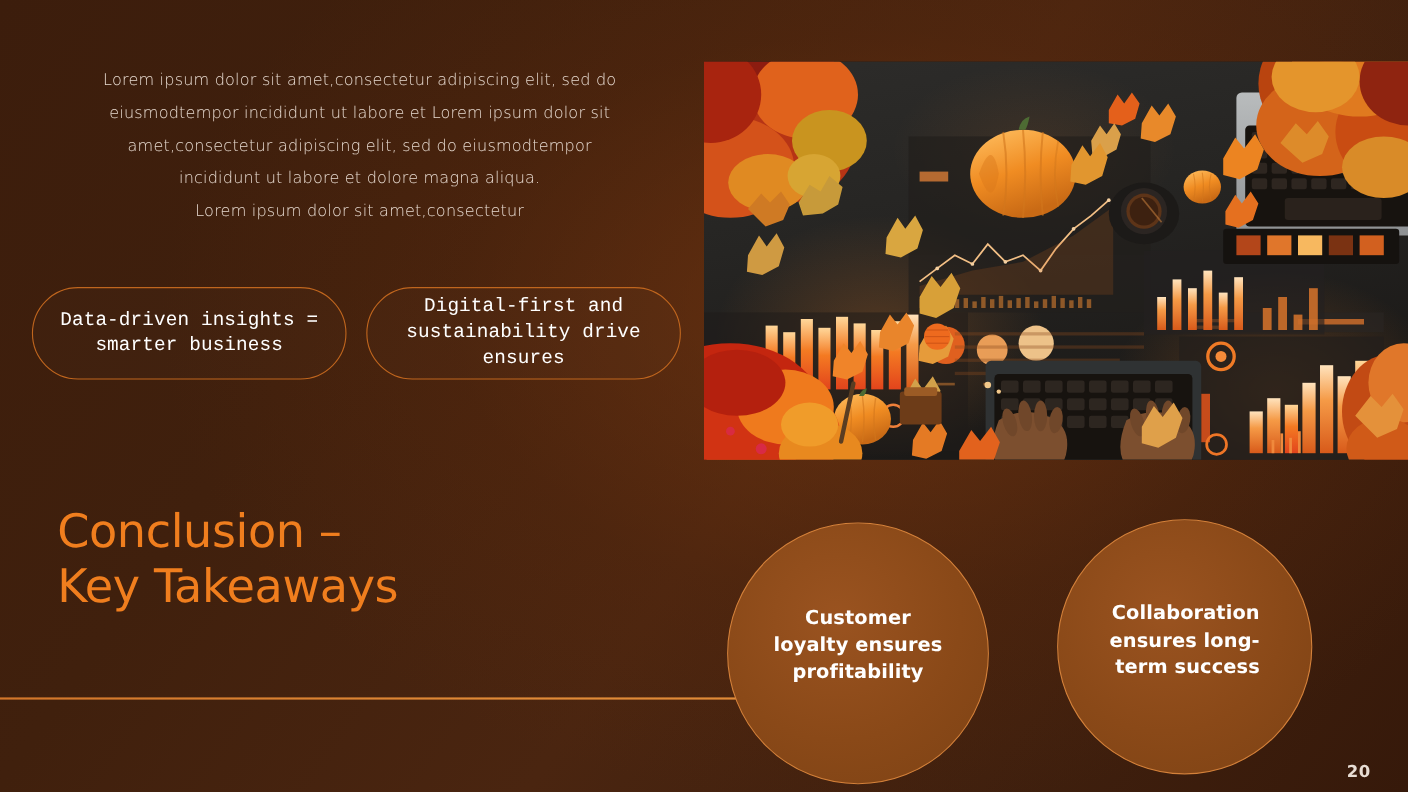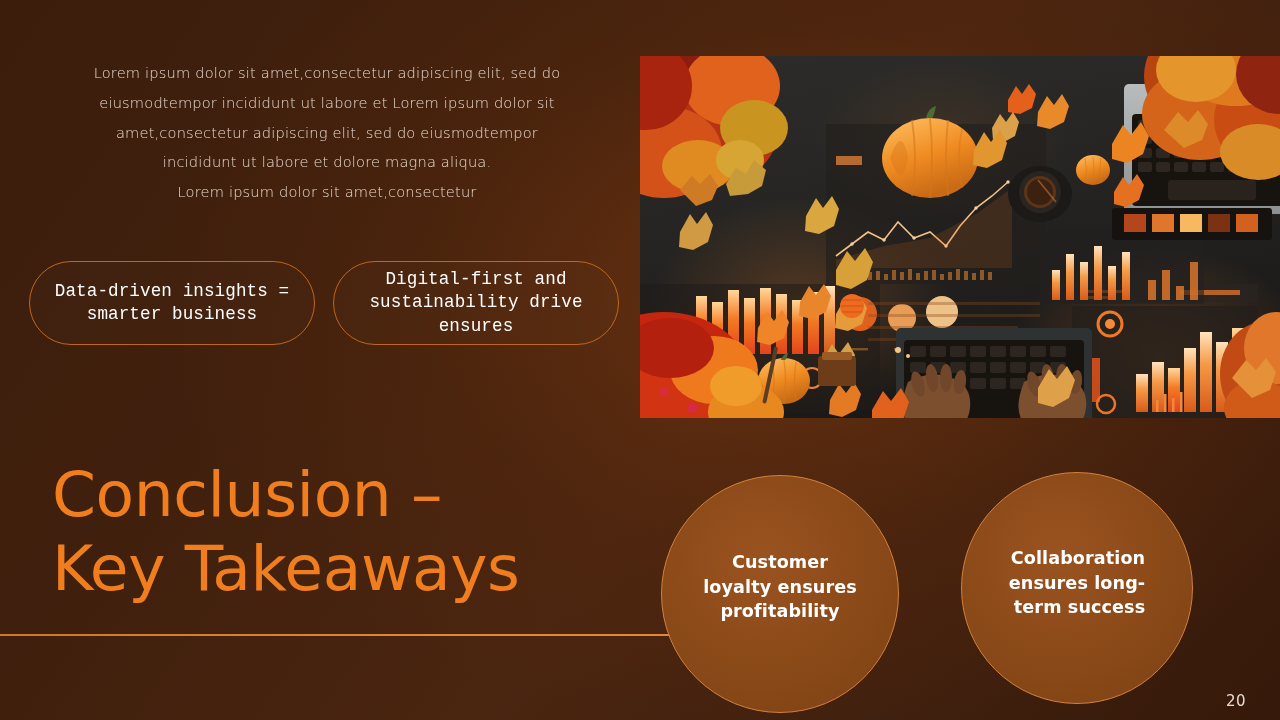--- a/index.html
+++ b/index.html
@@ -75,21 +75,21 @@
   }
   #photo-svg { display: block; width: 640px; height: 362px; }
 
   
   #slide-title {
     position: absolute;
     left: 52px;
     top: 458px;
     width: 560px;
     color: #F07E1E;
-    font-size: 63px;
+    font-size: 42px;
     line-height: 1.18;
     font-weight: 400;
     letter-spacing: -0.4px;
     white-space: pre-line;
   }
 
   
   #divider {
     position: absolute;
     left: 0px;
@@ -124,21 +124,21 @@
   }
   #circle-2 .circle-label { margin-top: -10px; text-align: right; }
 
   
   #page-number {
     position: absolute;
     right: 34px;
     bottom: 10px;
     color: #e8ddd4;
     font-size: 15px;
-    font-weight: 400;
+    font-weight: 700;
     letter-spacing: 0.4px;
     text-align: center;
   }
 </style>
 </head>
 <body>
 
 <div id="slide">
 
   <div id="body-copy">Lorem ipsum dolor sit amet,consectetur adipiscing elit, sed do

